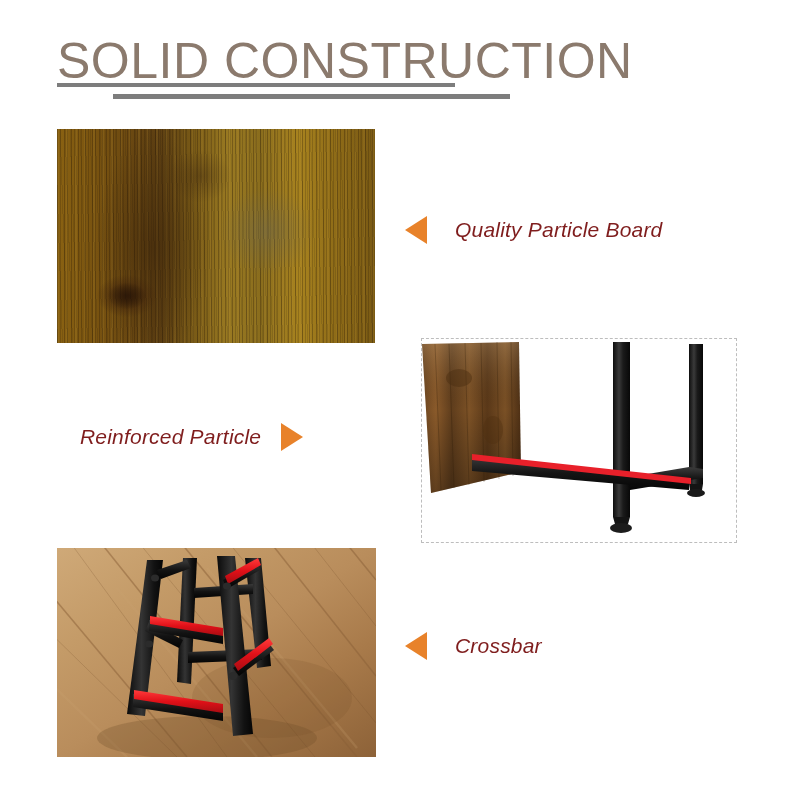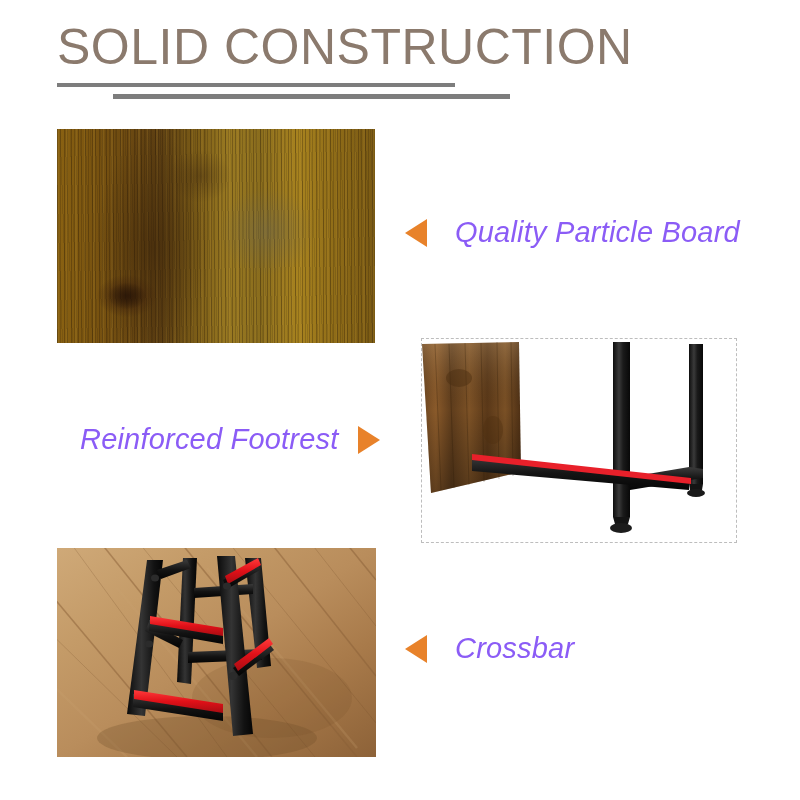--- a/index.html
+++ b/index.html
@@ -20,21 +20,21 @@
     left: 0; top: 0;
     width: 800px;
     height: 800px;
     background: #ffffff;
   }
 
   
   .title {
     position: absolute;
     left: 57px;
-    top: 22px;
+    top: 36px;
     font-family: "Liberation Sans", sans-serif;
     font-size: 50px;
     font-weight: 400;
     letter-spacing: 0.5px;
     color: #8b7a6d;
     white-space: nowrap;
     line-height: 1;
   }
   .rule {
     position: absolute;
@@ -130,22 +130,22 @@
   .callout {
     position: absolute;
     display: flex;
     align-items: center;
     white-space: nowrap;
   }
   .callout-label {
     font-family: "Liberation Sans", sans-serif;
     font-style: italic;
     font-weight: 400;
-    font-size: 29px;
-    color: #8b5cf6;
+    font-size: 21px;
+    color: #7f1d1d;
     letter-spacing: 0.2px;
   }
   .tri {
     width: 0;
     height: 0;
     flex: none;
   }
   .tri-left {
     border-top: 14px solid transparent;
     border-bottom: 14px solid transparent;
@@ -246,21 +246,21 @@
         <polygon points="51,118 268,141 268,145 51,122" fill="#2e2e2e" opacity="0.7"></polygon>
       </g>
 
       <g>
         <polygon points="51,116 270,140 270,146 51,122" fill="#e8202a"></polygon>
       </g>
     </svg>
   </div>
 
   <div class="callout callout-crossbar">
-    <span class="callout-label">Reinforced Footrest</span>
+    <span class="callout-label">Reinforced Particle</span>
     <span class="tri tri-right"></span>
   </div>
 
   <div class="photo photo-stool">
     <svg width="319" height="209" viewBox="0 0 319 209">
       <defs>
         <linearGradient id="floorGrad" x1="0" y1="0" x2="1" y2="1">
           <stop offset="0%" stop-color="#cfa978"></stop>
           <stop offset="25%" stop-color="#c49b68"></stop>
           <stop offset="50%" stop-color="#b98d5c"></stop>

